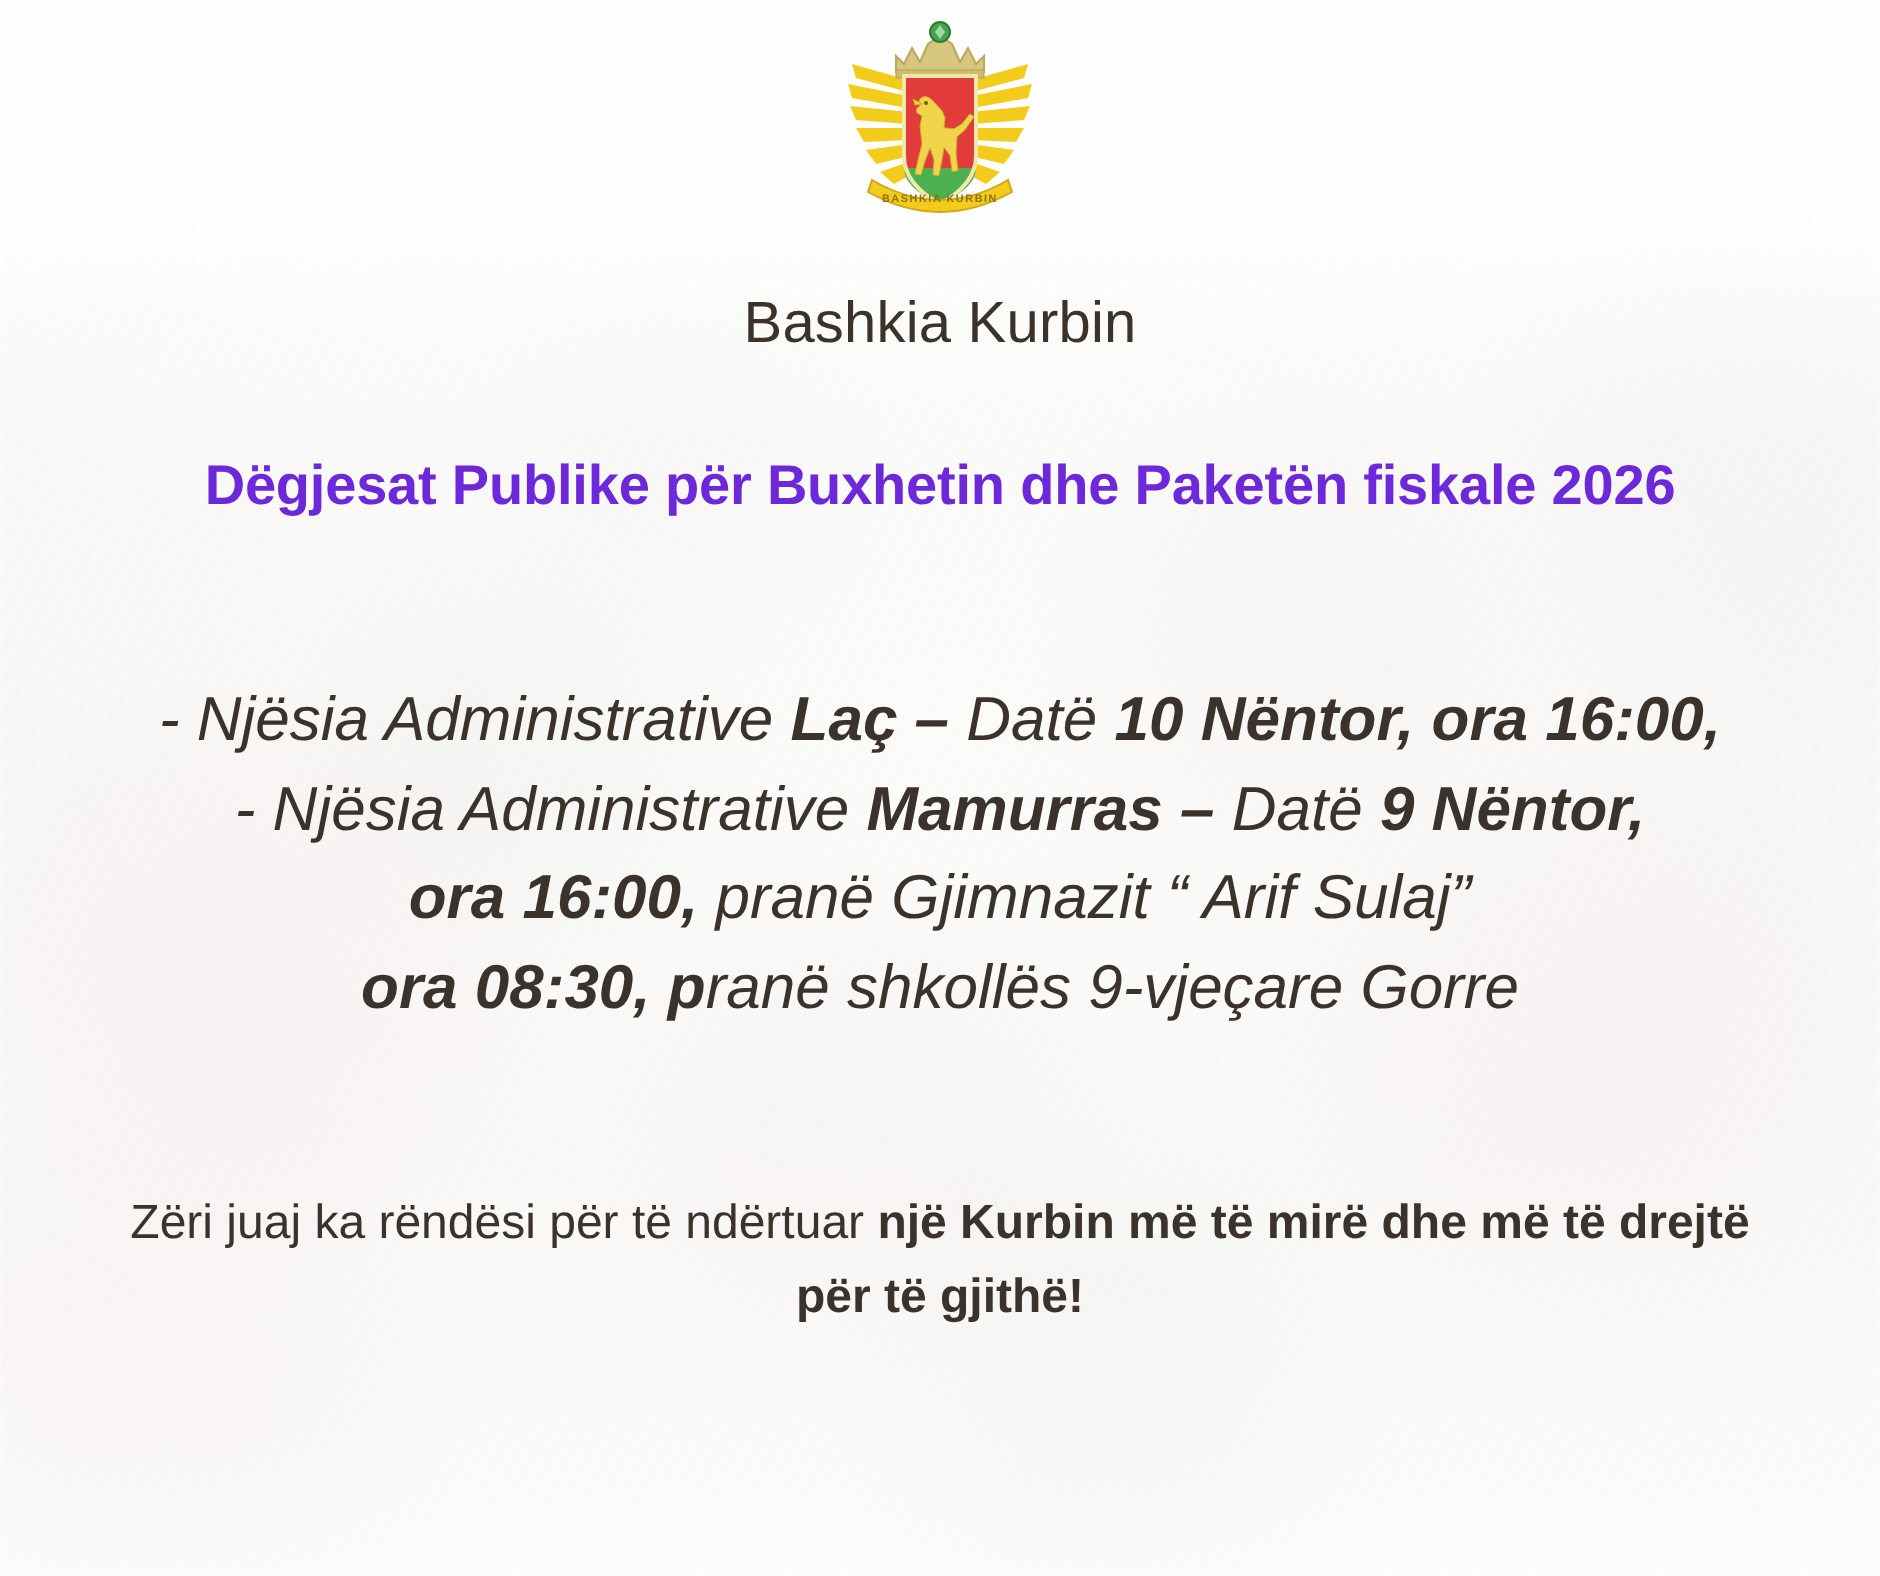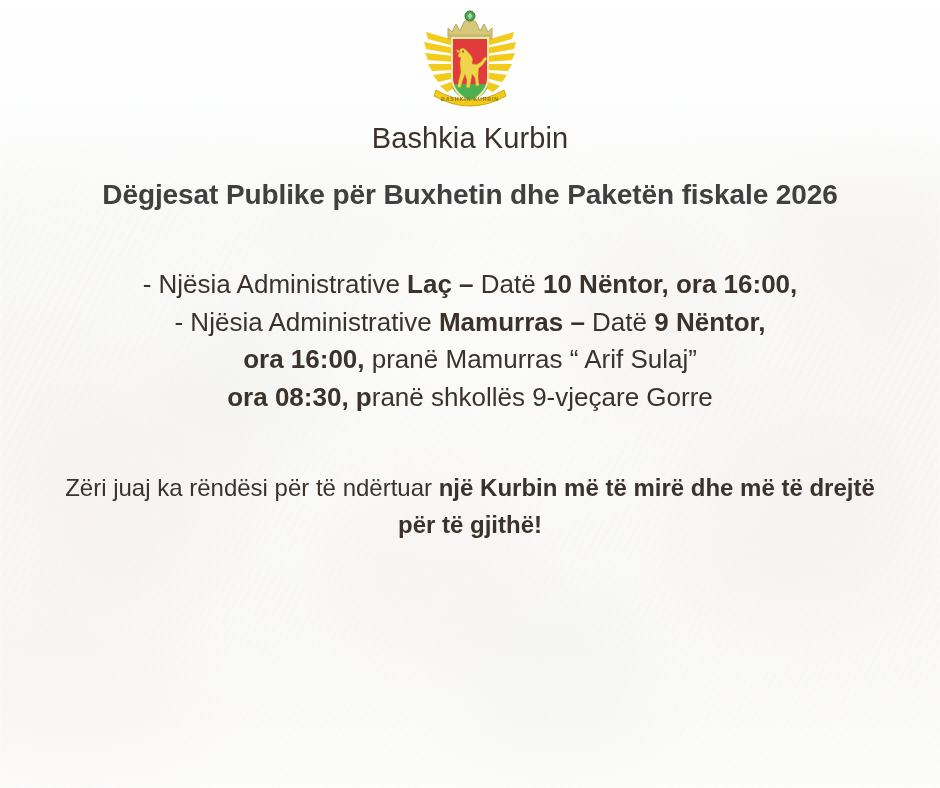--- a/index.html
+++ b/index.html
@@ -59,47 +59,49 @@
                rgba(255,255,255,0.55) 0%, rgba(255,255,255,0.12) 58%, rgba(255,255,255,0) 100%);
   }
 
   
   .content {
     position:relative; z-index:5;
     width:100%; height:100%;
     display:flex; flex-direction:column; align-items:center;
     color:#3a3129;
     text-align:center;
+    gap:24px;
   }
 
   .emblem-wrap { margin-top:6px; }
   .emblem { display:block; }
 
   .org-name {
     font-size:29px; font-weight:400; letter-spacing:0.1px;
     color:#3b322a;
     margin-top:4px;
   }
 
   .headline {
     font-size:28px; font-weight:bold; letter-spacing:-0.1px;
-    color:#404040;
+    color:#6d28d9;
     margin-top:24px;
     white-space:nowrap;
   }
 
   .sessions {
     margin-top:55px;
     width:100%;
     display:flex; flex-direction:column; align-items:center;
   }
   .session-line {
-    font-size:26px; font-weight:400; line-height:1.42;
+    font-size:31px; font-weight:400; line-height:1.42;
     color:#3b322b;
     white-space:nowrap;
+    font-style:italic;
   }
   .session-line b { font-weight:bold; }
   .session-block { margin-bottom:1px; }
 
   .footer {
     margin-top:52px;
     font-size:24px; line-height:1.55; font-weight:400;
     color:#3b322b;
     max-width:830px;
   }
@@ -178,21 +180,21 @@
         <div class="session-line">
           <span>- Njësia Administrative </span><b>Laç – </b><span> Datë </span><b>10 Nëntor, ora 16:00,</b>
         </div>
       </div>
 
       <div class="session-block">
         <div class="session-line">
           <span>- Njësia Administrative </span><b>Mamurras – </b><span> Datë </span><b>9 Nëntor,</b>
         </div>
         <div class="session-line">
-          <b>ora 16:00,</b><span> pranë Mamurras “ Arif Sulaj”</span>
+          <b>ora 16:00,</b><span> pranë Gjimnazit “ Arif Sulaj”</span>
         </div>
       </div>
 
 
       <div class="session-block">
         <div class="session-line">
           <b>ora 08:30, p</b><span>ranë shkollës 9-vjeçare Gorre</span>
         </div>
       </div>
 

